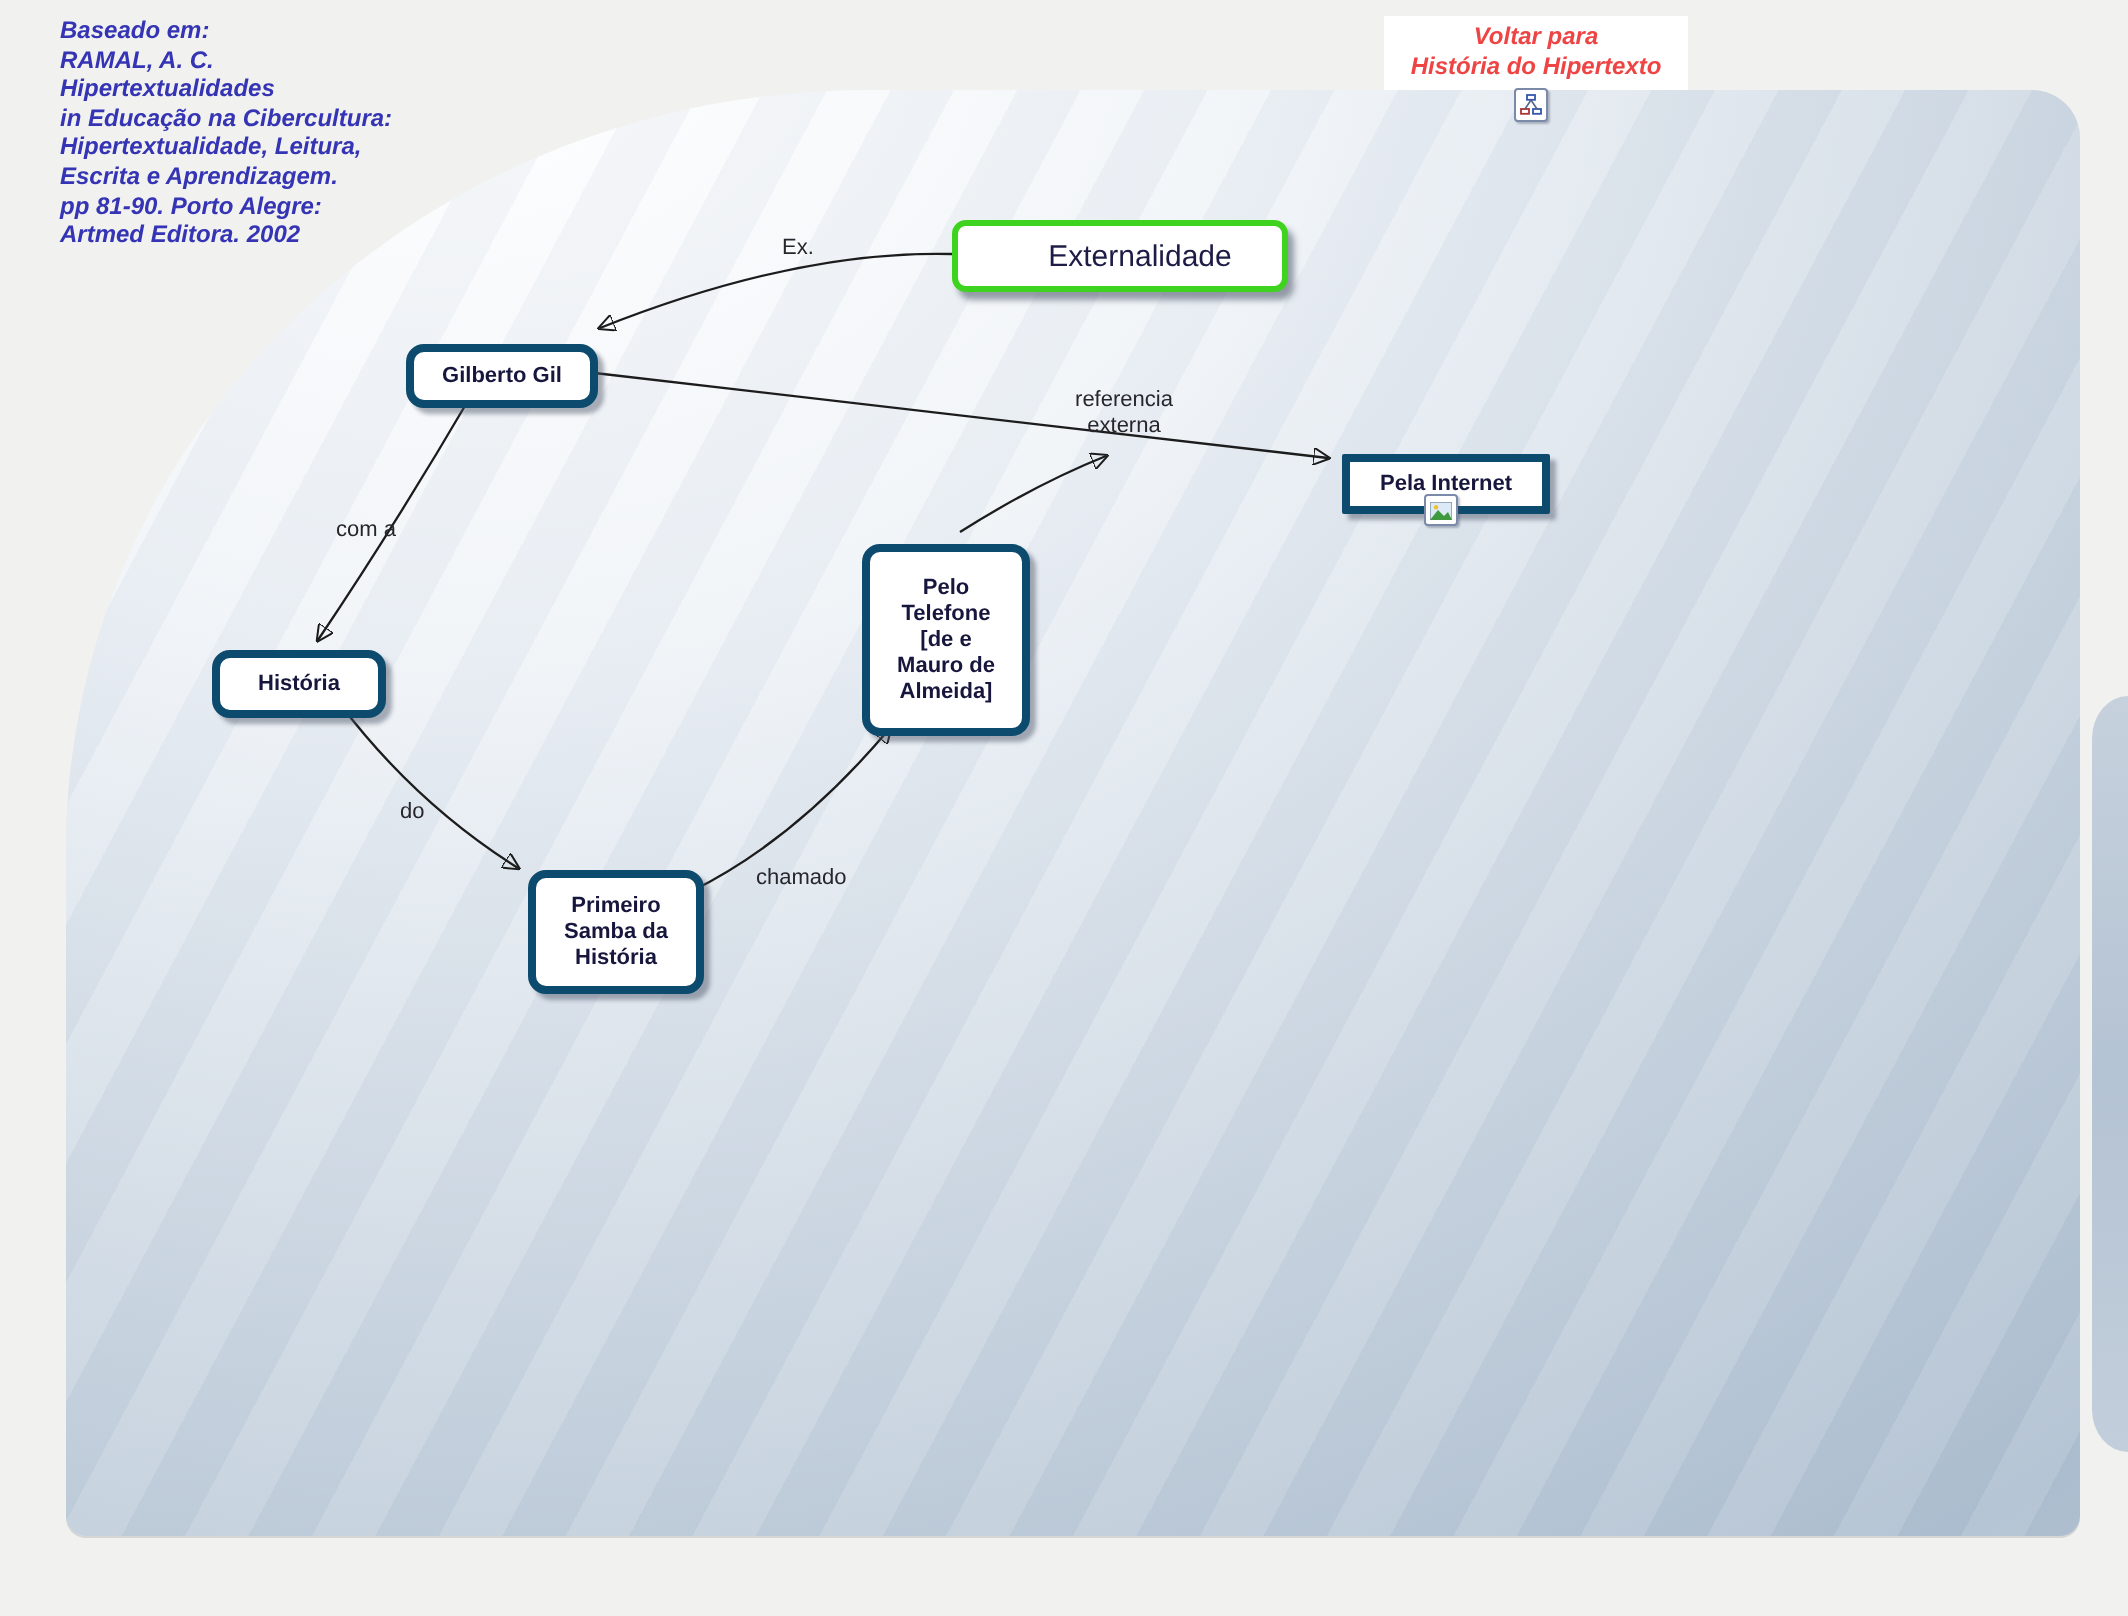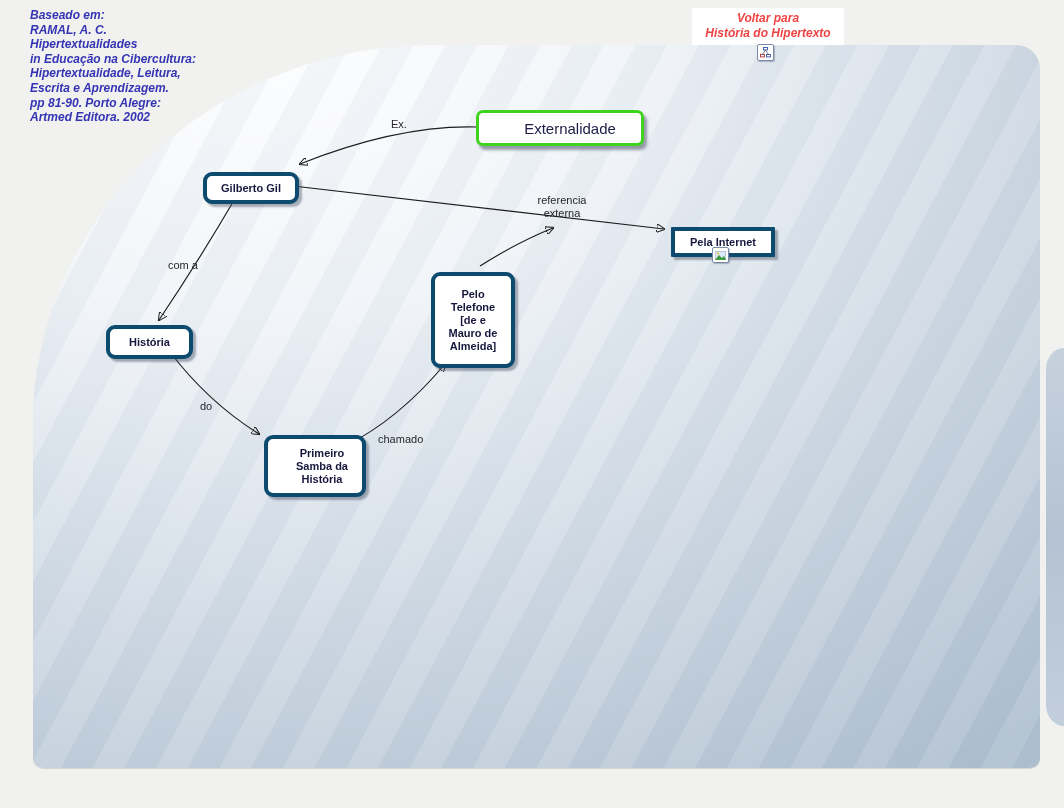--- a/index.html
+++ b/index.html
@@ -76,21 +76,21 @@
   }
   #n-externalidade{
     left:476px;top:110px;width:142px;height:30px;
     border:3px solid #3ed31e;border-radius:7px;
     box-shadow:3px 4px 3px rgba(55,65,85,0.5);
     padding-left:20px;
   }
   #n-externalidade .lbl{font-size:15px;font-weight:normal;color:#1c1c46;}
   #n-gilberto{left:203px;top:172px;width:88px;height:24px;}
   #n-recriacao{left:106px;top:325px;width:79px;height:26px;}
-  #n-primeiro{left:264px;top:435px;width:80px;height:54px;padding-left:14px;}
+  #n-primeiro{left:264px;top:435px;width:80px;height:54px;}
   #n-telefone{left:431px;top:272px;width:76px;height:88px;}
   #n-internet{left:671px;top:227px;width:96px;height:22px;border-radius:1px;}
 
   
   .link-label{
     position:absolute;font-size:11px;color:#26262c;
     line-height:12.5px;white-space:pre-line;text-align:center;
   }
   #l-ex{left:391px;top:118px;}
   #l-coma{left:168px;top:259px;}

